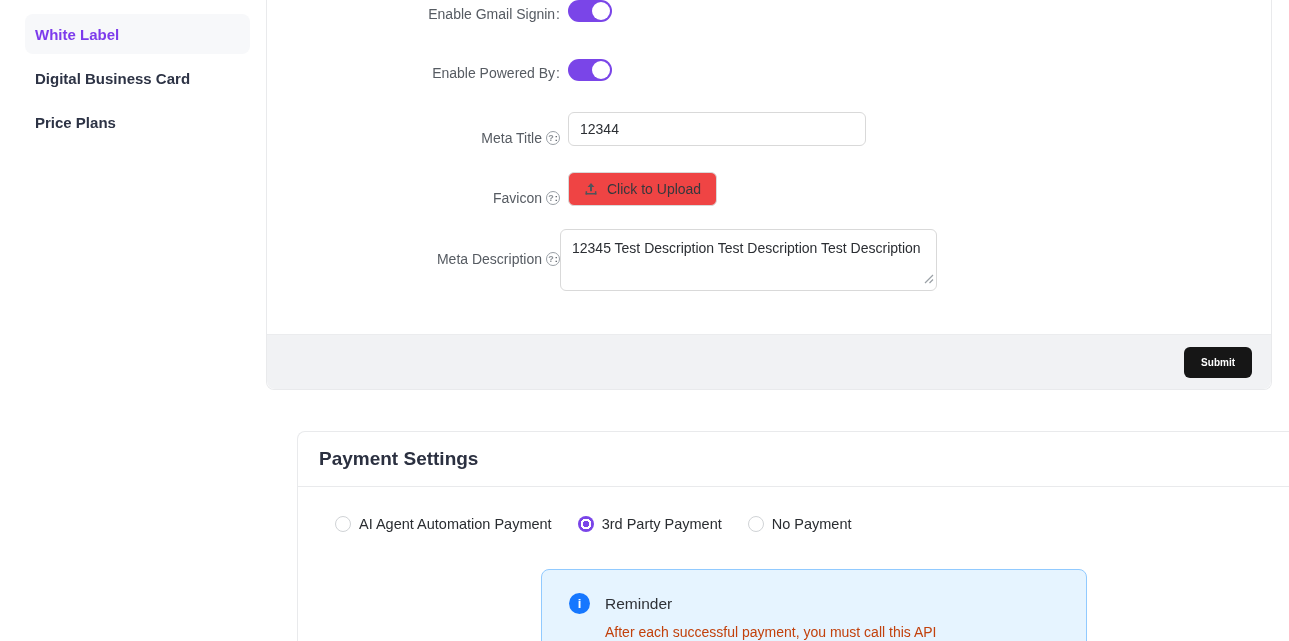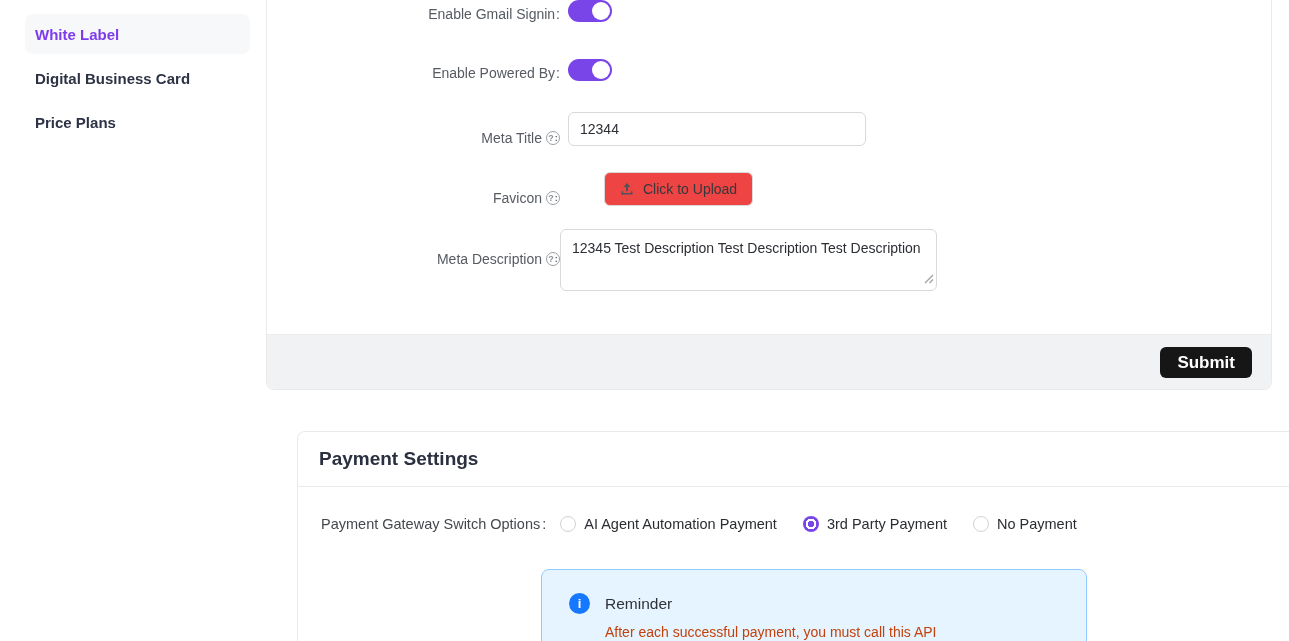--- a/index.html
+++ b/index.html
@@ -65,21 +65,21 @@
     font-family: "Liberation Sans", "DejaVu Sans", sans-serif; line-height: 20px;
   }
   .resize-corner { position: absolute; right: 3px; bottom: 7px; pointer-events: none; }
 
   .card-footer {
     position: absolute; left: 0; bottom: 0; width: 100%; height: 55px;
     background: #f1f2f4; border-top: 1px solid #ebecee; border-radius: 0 0 8px 8px;
   }
   .submit-btn {
     position: absolute; right: 19px; top: 12px; height: 31px; padding: 0 17px;
-    background: #161616; color: #ffffff; font-size: 17px; font-weight: 700;
+    background: #161616; color: #ffffff; font-size: 10px; font-weight: 700;
     border: none; border-radius: 6px; cursor: pointer;
     font-family: "Liberation Sans", "DejaVu Sans", sans-serif;
   }
 
   
   .card-payment {
     position: absolute; left: 266px; top: 431px; width: 1006px; height: 210px;
     background: #ffffff; border: 1px solid #e9eaec; border-bottom: none;
     border-radius: 8px 8px 0 0; overflow: hidden; margin-left: 31px;
   }
@@ -159,21 +159,21 @@
   </div>
 
   <div class="form-row" style="top: 112px; height: 34px;">
     <div class="form-label">
       <span>Meta Title</span>
       <span class="help-icon colon">?</span>
     </div>
     <input class="text-input control" type="text" value="12344" style="">
   </div>
 
-  <div class="form-row" style="top: 172px; height: 34px; gap: 36px;">
+  <div class="form-row" style="top: 172px; height: 34px;">
     <div class="form-label">
       <span>Favicon</span>
       <span class="help-icon colon">?</span>
     </div>
     <button class="upload-btn control">
       <span>
         <svg width="14" height="14" viewBox="0 0 14 14">
           <path d="M7 1 L10.4 5 H8 V9.2 H6 V5 H3.6 Z" fill="#50545a"></path>
           <rect x="1.6" y="11" width="10.8" height="1.5" fill="#50545a"></rect>
           <rect x="1.6" y="9.2" width="1.5" height="3.3" fill="#50545a"></rect>
@@ -203,23 +203,20 @@
     <button class="submit-btn">Submit</button>
   </div>
 </section>
 
 <section class="card-payment">
   <div class="payment-header">
     <h2 class="payment-title">Payment Settings</h2>
   </div>
 
   <div class="radio-row">
-    <span class="radio-group-label">
-      <span class="colon">Payment Gateway Switch Options</span>
-    </span>
 
     <span class="radio-item">
       <span class="radio-dot"></span>
       <span class="radio-item-label">AI Agent Automation Payment</span>
     </span>
 
     <span class="radio-item checked">
       <span class="radio-dot"></span>
       <span class="radio-item-label">3rd Party Payment</span>
     </span>

